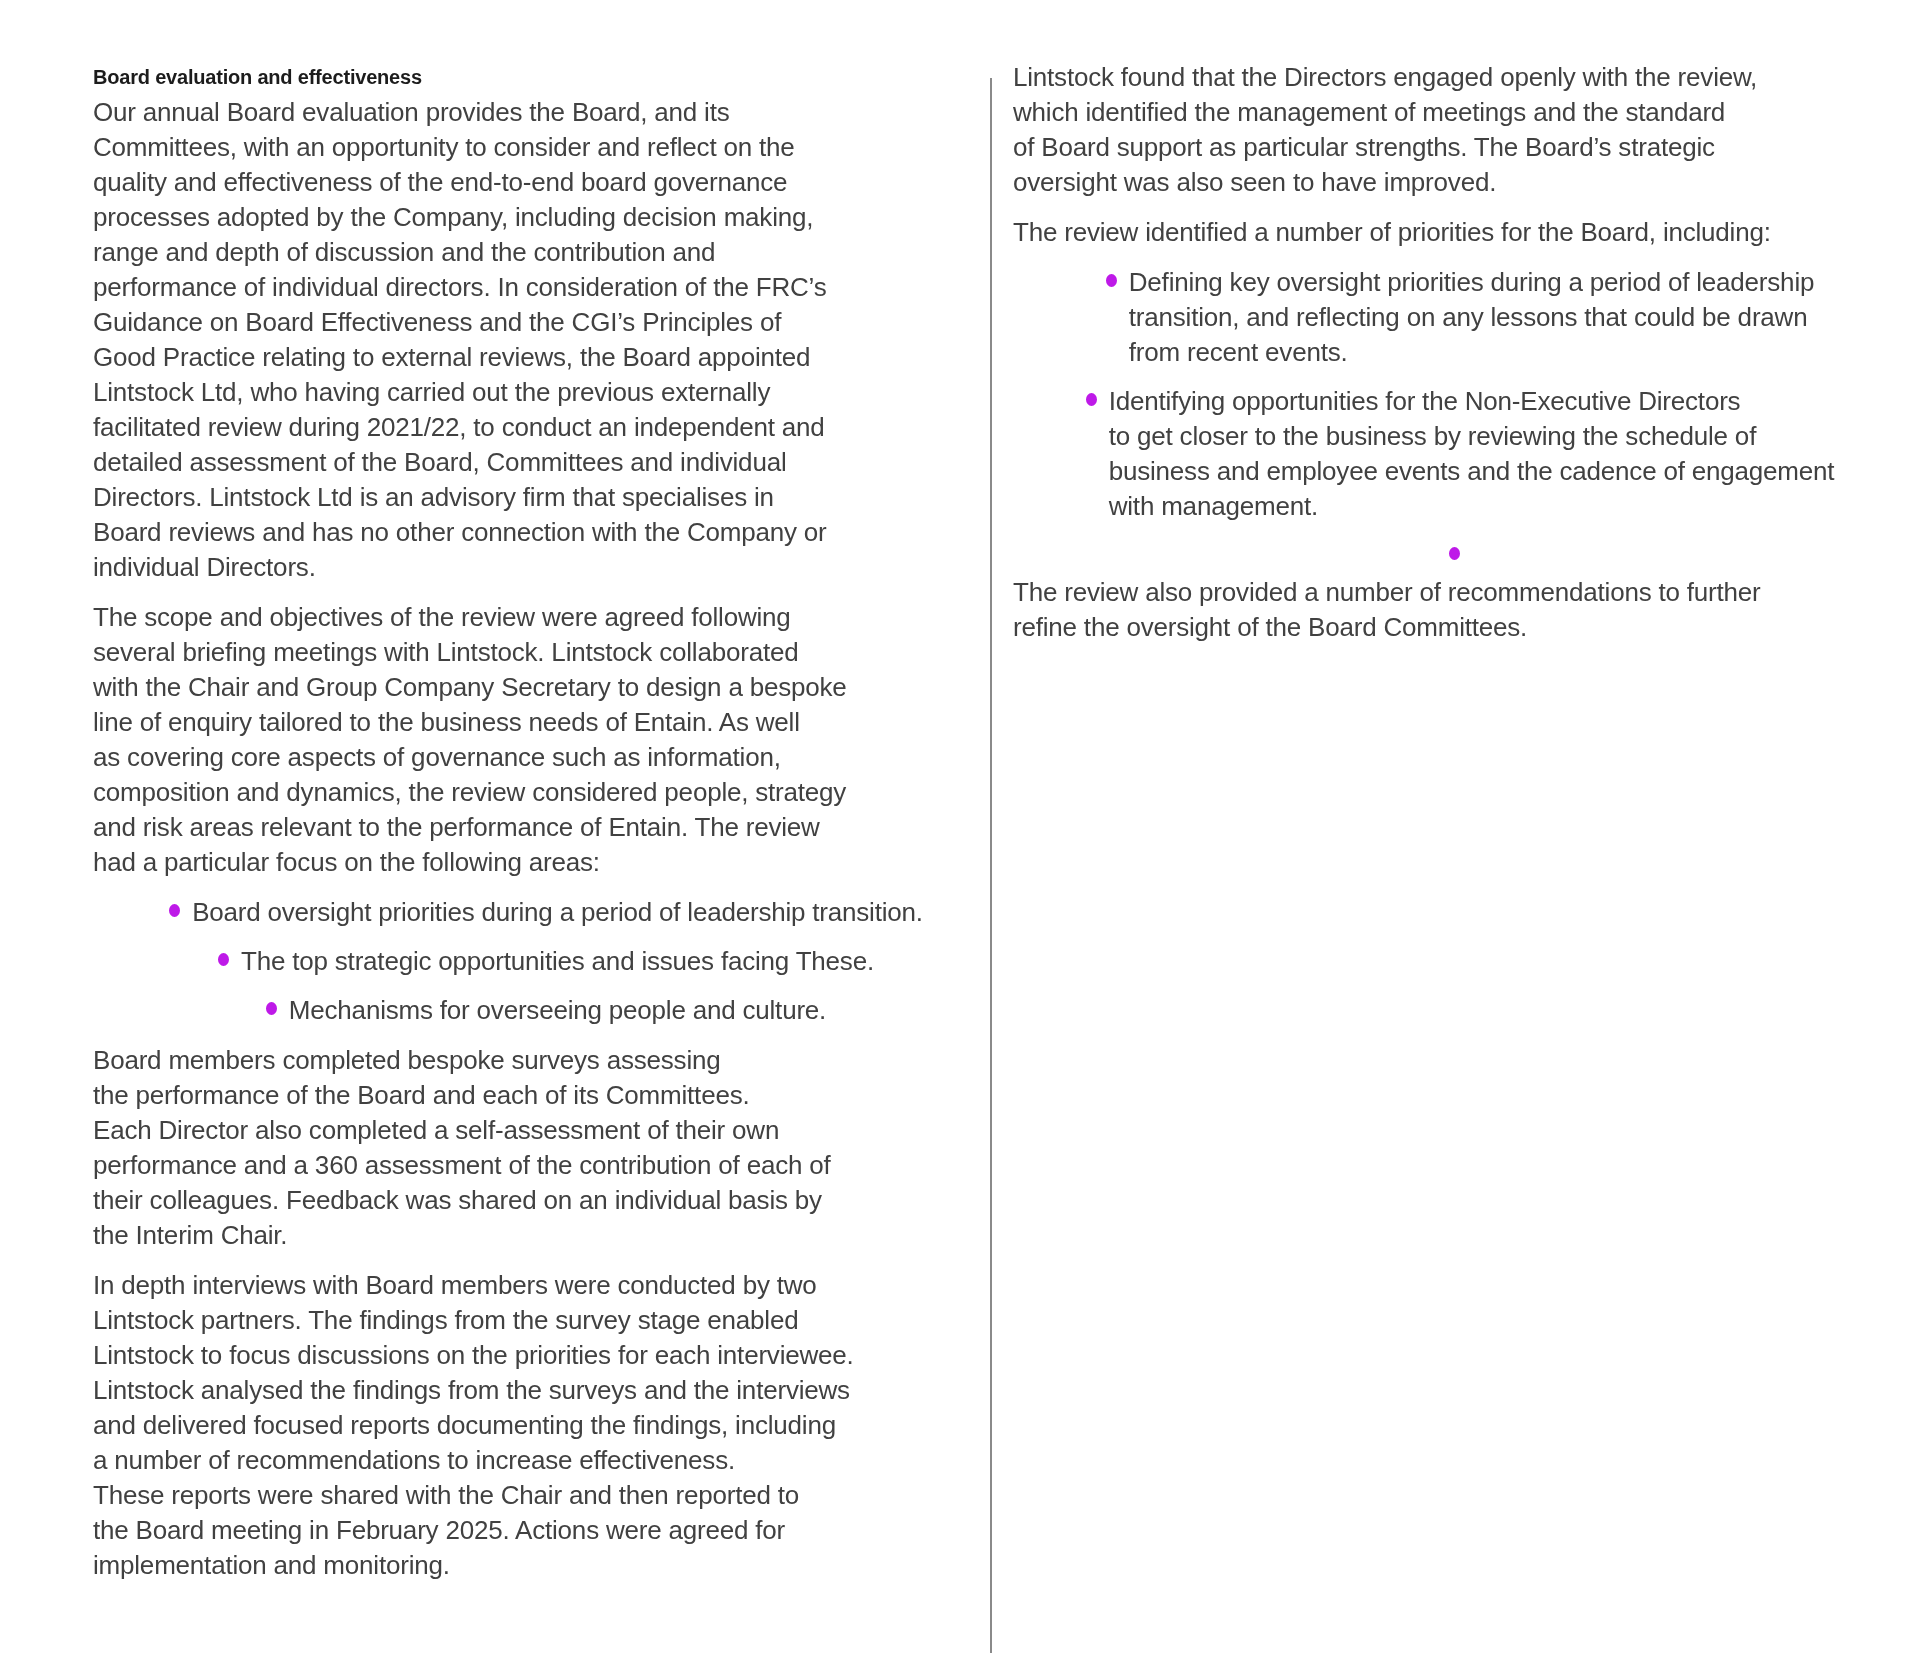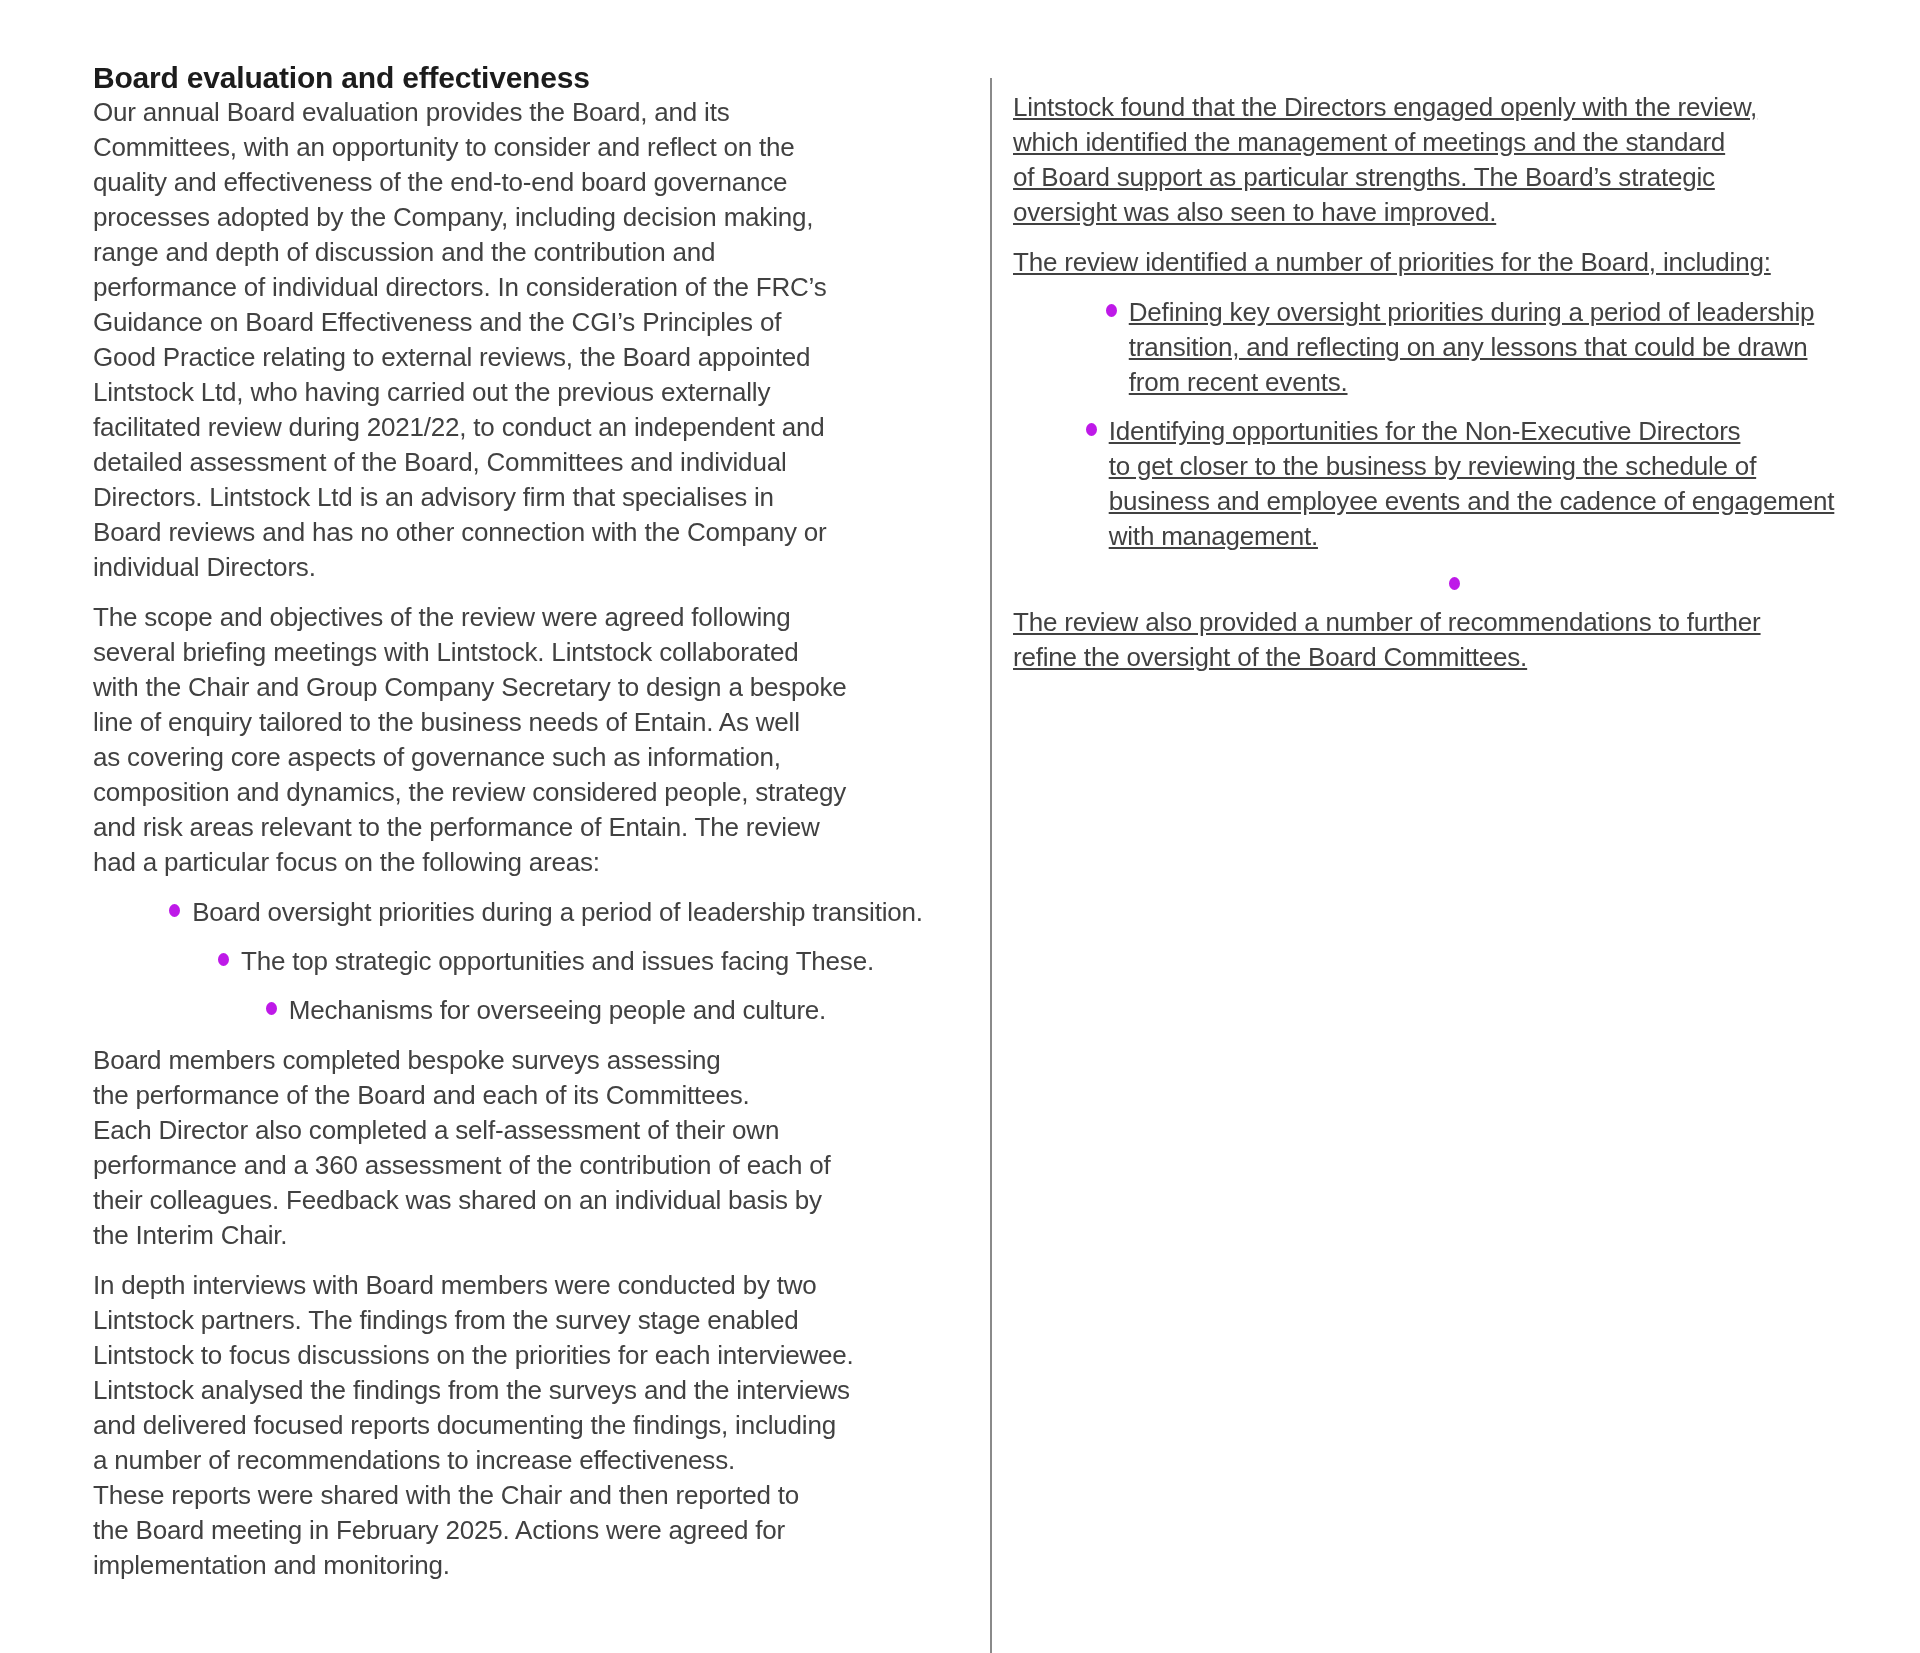--- a/index.html
+++ b/index.html
@@ -15,23 +15,23 @@
     position: relative;
     overflow: hidden;
   }
   .col {
     position: absolute;
     font-size: 26px;
     line-height: 35px;
     letter-spacing: -0.2px;
   }
   .left-col  { left: 93px;  top: 60px; width: 897px; }
-  .right-col { left: 1013px; top: 90px; width: 885px; text-decoration: underline; }
+  .right-col { left: 1013px; top: 60px; width: 885px; }
   .heading {
-    font-size: 30px;
+    font-size: 20px;
     line-height: 35px;
     font-weight: bold;
     color: #1c1c1c;
     margin: 0;
     white-space: pre;
   }
   p.body-para {
     margin: 0 0 15px 0;
     white-space: pre;
   }

